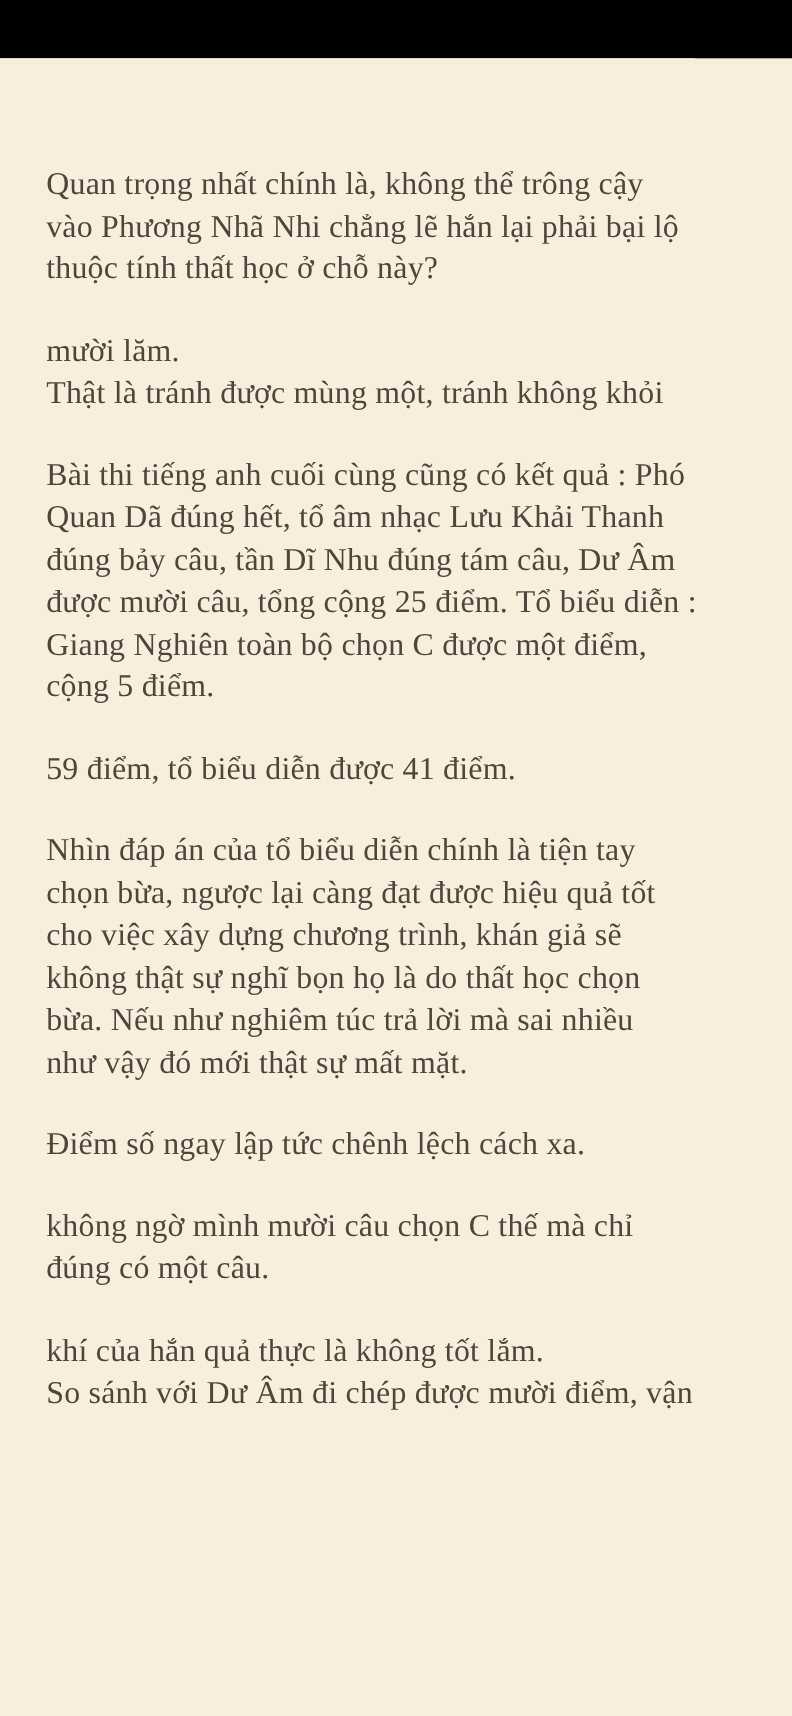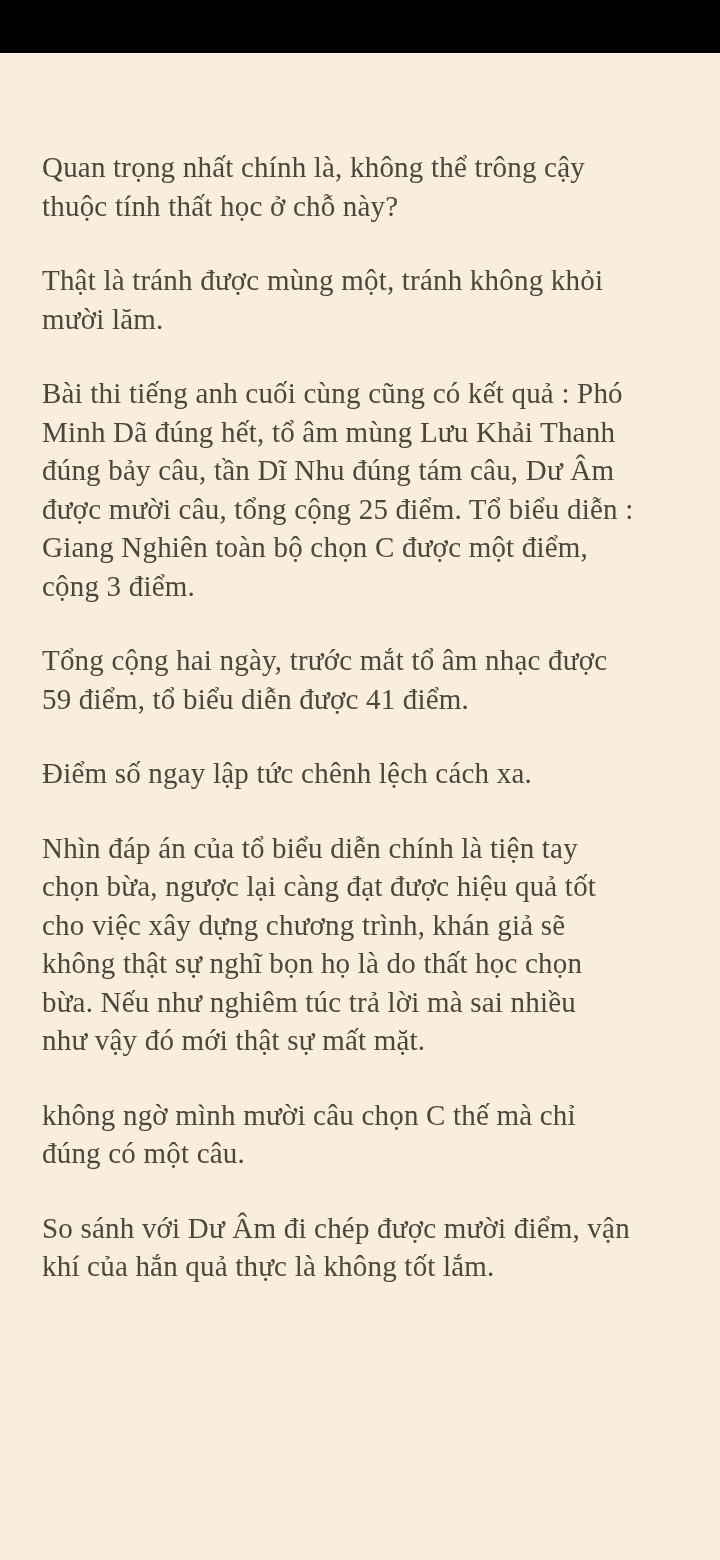--- a/index.html
+++ b/index.html
@@ -39,51 +39,51 @@
 </style>
 </head>
 <body>
 
 <div class="status-bar"></div>
 
 <main class="reader-page">
   <div>
       <div class="paragraph">
         <div class="text-line">Quan trọng nhất chính là, không thể trông cậy</div>
+        <div class="text-line">vào Phương Nhã Nhi chẳng lẽ hắn lại phải bại lộ</div>
         <div class="text-line">thuộc tính thất học ở chỗ này?</div>
       </div>
       <div class="paragraph">
+        <div class="text-line">mười lăm.</div>
         <div class="text-line">Thật là tránh được mùng một, tránh không khỏi</div>
-        <div class="text-line">mười lăm.</div>
       </div>
       <div class="paragraph">
         <div class="text-line">Bài thi tiếng anh cuối cùng cũng có kết quả : Phó</div>
-        <div class="text-line">Minh Dã đúng hết, tổ âm mùng Lưu Khải Thanh</div>
+        <div class="text-line">Quan Dã đúng hết, tổ âm nhạc Lưu Khải Thanh</div>
         <div class="text-line">đúng bảy câu, tần Dĩ Nhu đúng tám câu, Dư Âm</div>
         <div class="text-line">được mười câu, tổng cộng 25 điểm. Tổ biểu diễn :</div>
         <div class="text-line">Giang Nghiên toàn bộ chọn C được một điểm,</div>
-        <div class="text-line">cộng 3 điểm.</div>
+        <div class="text-line">cộng 5 điểm.</div>
       </div>
       <div class="paragraph">
-        <div class="text-line">Tổng cộng hai ngày, trước mắt tổ âm nhạc được</div>
         <div class="text-line">59 điểm, tổ biểu diễn được 41 điểm.</div>
-      </div>
-      <div class="paragraph">
-        <div class="text-line">Điểm số ngay lập tức chênh lệch cách xa.</div>
       </div>
       <div class="paragraph">
         <div class="text-line">Nhìn đáp án của tổ biểu diễn chính là tiện tay</div>
         <div class="text-line">chọn bừa, ngược lại càng đạt được hiệu quả tốt</div>
         <div class="text-line">cho việc xây dựng chương trình, khán giả sẽ</div>
         <div class="text-line">không thật sự nghĩ bọn họ là do thất học chọn</div>
         <div class="text-line">bừa. Nếu như nghiêm túc trả lời mà sai nhiều</div>
         <div class="text-line">như vậy đó mới thật sự mất mặt.</div>
       </div>
       <div class="paragraph">
+        <div class="text-line">Điểm số ngay lập tức chênh lệch cách xa.</div>
+      </div>
+      <div class="paragraph">
         <div class="text-line">không ngờ mình mười câu chọn C thế mà chỉ</div>
         <div class="text-line">đúng có một câu.</div>
       </div>
       <div class="paragraph">
+        <div class="text-line">khí của hắn quả thực là không tốt lắm.</div>
         <div class="text-line">So sánh với Dư Âm đi chép được mười điểm, vận</div>
-        <div class="text-line">khí của hắn quả thực là không tốt lắm.</div>
       </div>
     </div>
 </main>
 
 </body></html>

